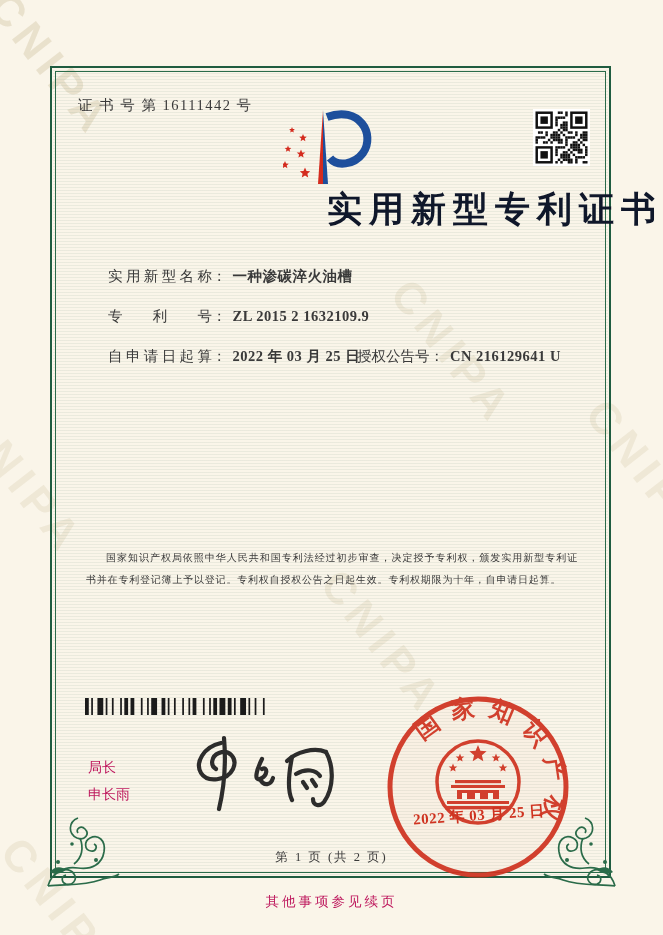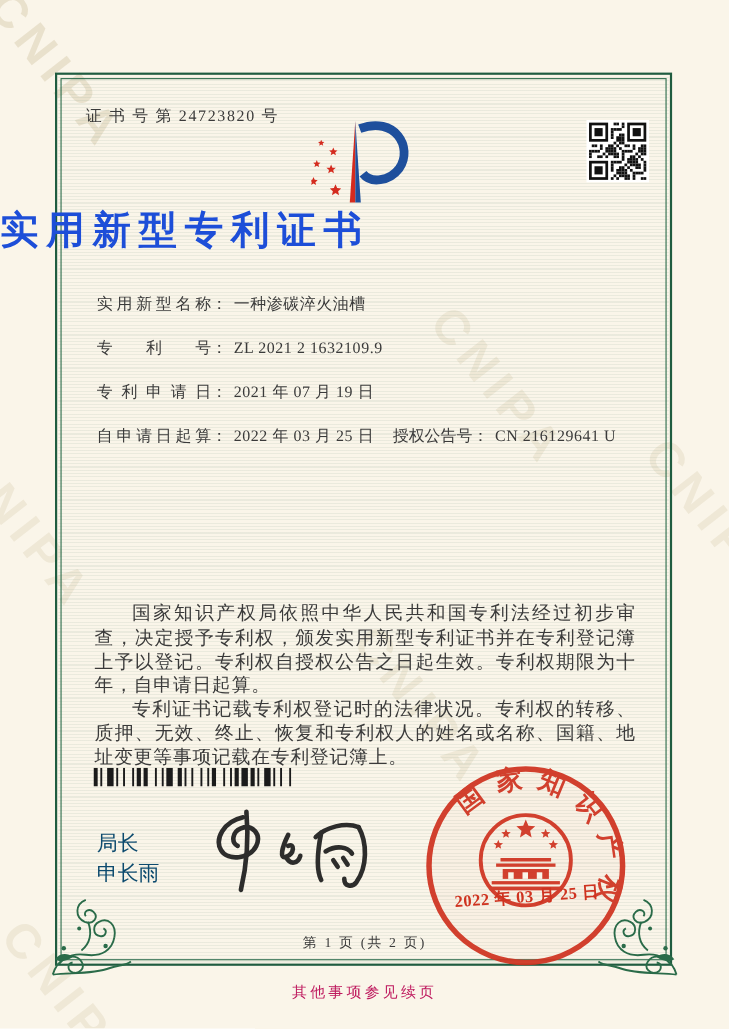--- a/index.html
+++ b/index.html
@@ -31,39 +31,40 @@
     color:rgba(196,178,138,0.30);transform:rotate(52deg);
     transform-origin:left top;white-space:nowrap;pointer-events:none;
   }
   .watermark.faint{color:rgba(196,178,138,0.20);}
   .cert-number{
     position:absolute;left:78px;top:96px;font-size:14.5px;letter-spacing:1.5px;color:#3a3a3a;
   }
   .logo{position:absolute;left:283px;top:104px;width:95px;height:84px;}
   .qr{position:absolute;left:533px;top:109px;width:57px;height:57px;}
   .title{
-    position:absolute;left:0;top:186px;width:100%;text-align:left;
-    font-size:35px;font-weight:600;letter-spacing:7px;color:#1d4ed8;
+    position:absolute;left:0;top:186px;width:100%;text-align:right;
+    font-size:35px;font-weight:600;letter-spacing:7px;color:#0f172a;
   }
   .fields{position:absolute;left:88px;top:267px;width:492px;font-size:14.5px;color:#3a3a3a;}
   .field-row{position:relative;height:22px;margin-bottom:18px;white-space:nowrap;}
   .field-label{
     display:inline-block;width:104px;text-align:justify;text-align-last:justify;
     vertical-align:top;
+    margin-left:20px;
   }
   .field-colon{display:inline-block;}
-  .field-value{display:inline-block;margin-left:6px;letter-spacing:0.5px;}
+  .field-value{display:inline-block;margin-left:6px;letter-spacing:0.5px;font-weight:bold;}
   .field-extra{position:absolute;left:245px;top:0;margin-left:24px;}
   .paragraphs{
     position:absolute;left:86px;top:547px;width:492px;
-    font-size:17px;line-height:21.8px;text-align:justify;color:#3a3a3a;letter-spacing:0.8px;
+    font-size:10px;line-height:21.8px;text-align:justify;color:#3a3a3a;letter-spacing:0.8px;
   }
   .paragraphs p{margin:0;text-indent:2em;}
   .barcode{position:absolute;left:85px;top:698px;width:180px;height:17px;}
-  .signer{position:absolute;left:88px;top:754px;font-size:19px;line-height:27px;color:#0c4a6e;}
+  .signer{position:absolute;left:88px;top:754px;font-size:14px;line-height:27px;color:#be185d;}
   .signature{position:absolute;left:183px;top:731px;width:168px;height:84px;}
   .seal{position:absolute;left:385px;top:694px;width:186px;height:186px;}
   .seal svg{position:absolute;left:0;top:0;opacity:0.93;}
   .seal-date{
     position:absolute;left:14px;top:112px;width:160px;text-align:center;
     font-size:15px;font-weight:600;color:#cf3320;letter-spacing:0.5px;
     transform:rotate(-4deg);
   }
   .page-info{
     position:absolute;left:0;top:849px;width:100%;text-align:center;
@@ -88,21 +89,21 @@
   <div class="watermark faint" style="left:350px;top:560px;">CNIPA</div>
   <div class="watermark faint" style="left:30px;top:828px;">CNIPA</div>
   <div class="watermark faint" style="left:615px;top:390px;">CNIPA</div>
 
   <div class="texture"></div>
 
   <div class="frame">
     <div class="frame-inner"></div>
   </div>
 
-  <div class="cert-number">证 书 号 第 24723820 号</div>
+  <div class="cert-number">证 书 号 第 16111442 号</div>
 
   <svg class="logo" viewBox="0 0 95 84">
     <g id="logo-stars" fill="#d42b1e">
         <polygon points="9.0,23.0 9.8,24.9 11.9,25.1 10.3,26.4 10.8,28.4 9.0,27.4 7.2,28.4 7.7,26.4 6.1,25.1 8.2,24.9"></polygon>
         <polygon points="20.0,30.0 21.1,32.5 23.8,32.8 21.7,34.6 22.4,37.2 20.0,35.8 17.6,37.2 18.3,34.6 16.2,32.8 18.9,32.5"></polygon>
         <polygon points="5.0,41.5 5.9,43.7 8.3,43.9 6.5,45.5 7.1,47.8 5.0,46.6 2.9,47.8 3.5,45.5 1.7,43.9 4.1,43.7"></polygon>
         <polygon points="18.0,45.5 19.2,48.4 22.3,48.6 19.9,50.6 20.6,53.6 18.0,52.0 15.4,53.6 16.1,50.6 13.7,48.6 16.8,48.4"></polygon>
         <polygon points="2.0,57.0 3.1,59.5 5.8,59.8 3.7,61.6 4.4,64.2 2.0,62.8 -0.4,64.2 0.3,61.6 -1.8,59.8 0.9,59.5"></polygon>
         <polygon points="22.0,63.5 23.5,67.0 27.2,67.3 24.4,69.8 25.2,73.4 22.0,71.5 18.8,73.4 19.6,69.8 16.8,67.3 20.5,67.0"></polygon>
       </g>
@@ -261,34 +262,30 @@
       </g>
   </svg>
 
   <div class="title">实用新型专利证书</div>
 
   <div class="fields">
     <div class="field-row">
       <span class="field-label">实用新型名称</span><span class="field-colon">：</span><span class="field-value">一种渗碳淬火油槽</span>
     </div>
     <div class="field-row">
-      <span class="field-label">专利号</span><span class="field-colon">：</span><span class="field-value">ZL 2021 2 1632109.9</span>
-    </div>
-    <div class="field-row">
-      <span class="field-label">专利申请日</span><span class="field-colon">：</span><span class="field-value">2021 年 07 月 19 日</span>
+      <span class="field-label">专利号</span><span class="field-colon">：</span><span class="field-value">ZL 2015 2 1632109.9</span>
     </div>
     <div class="field-row">
       <span class="field-label">自申请日起算</span><span class="field-colon">：</span><span class="field-value">2022 年 03 月 25 日</span>
       <span class="field-extra"><span>授权公告号</span><span>：</span><span class="field-value">CN 216129641 U</span></span>
     </div>
   </div>
 
   <div class="paragraphs">
     <p>国家知识产权局依照中华人民共和国专利法经过初步审查，决定授予专利权，颁发实用新型专利证书并在专利登记簿上予以登记。专利权自授权公告之日起生效。专利权期限为十年，自申请日起算。</p>
-    <p>专利证书记载专利权登记时的法律状况。专利权的转移、质押、无效、终止、恢复和专利权人的姓名或名称、国籍、地址变更等事项记载在专利登记簿上。</p>
   </div>
 
   <svg class="barcode" viewBox="0 0 180 17" preserveAspectRatio="none">
     <g id="barcode-bars" fill="#1b1b1b">
         <rect x="0.00" y="0" width="3.79" height="17"></rect>
         <rect x="6.21" y="0" width="1.72" height="17"></rect>
         <rect x="12.41" y="0" width="5.86" height="17"></rect>
         <rect x="20.69" y="0" width="1.72" height="17"></rect>
         <rect x="26.90" y="0" width="1.72" height="17"></rect>
         <rect x="35.17" y="0" width="1.72" height="17"></rect>

